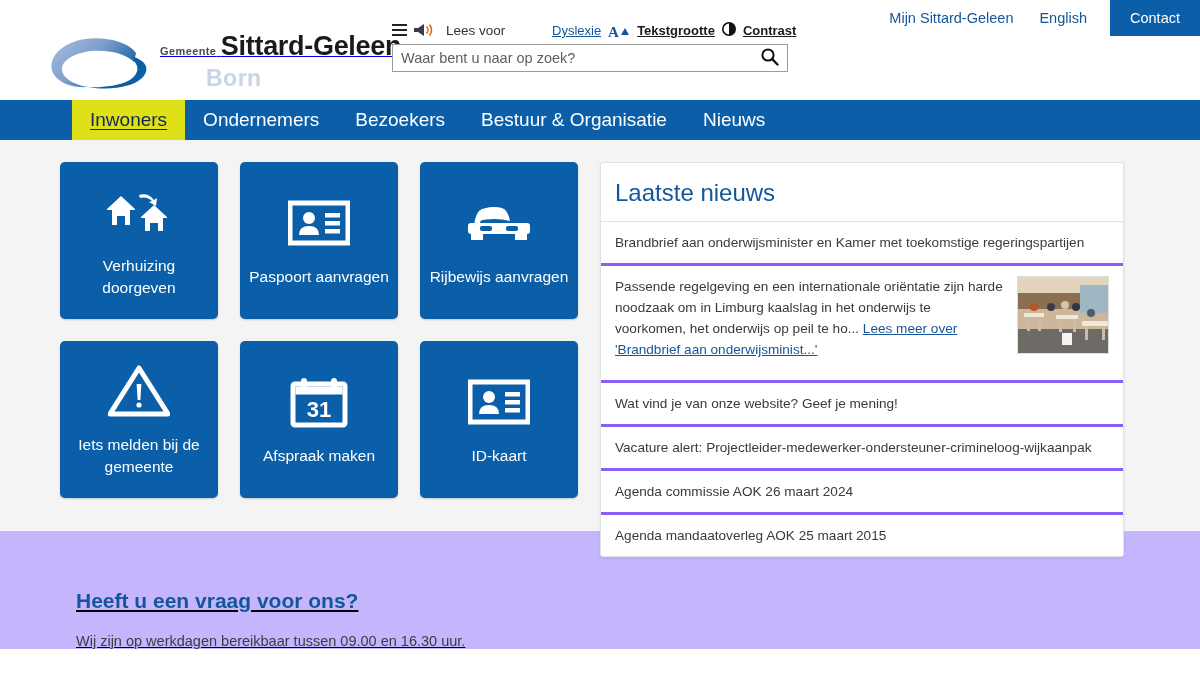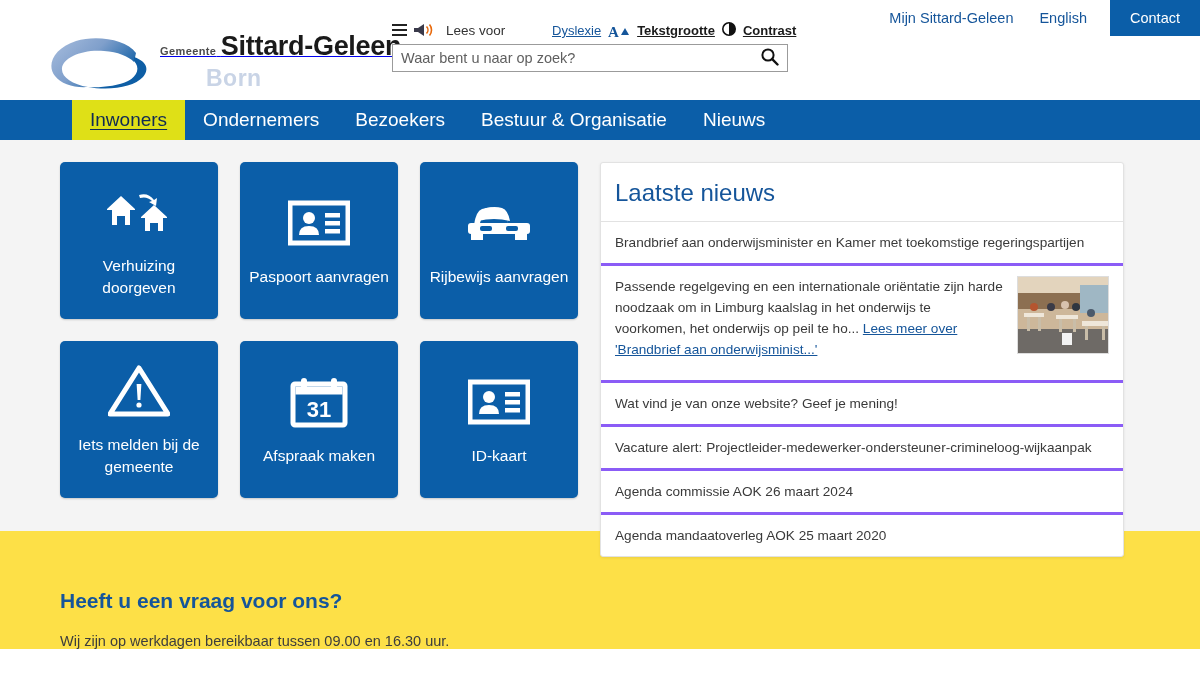--- a/index.html
+++ b/index.html
@@ -155,21 +155,21 @@
   .news-item:last-child { border-bottom: 0; }
   .news-item.featured { display: flex; gap: 12px; padding-bottom: 20px; }
   .news-feat-text { flex: 1; }
   .news-link { color: #15559a; text-decoration: underline; }
   .thumb {
     width: 92px; height: 78px; flex: none; border: 1px solid #ddd;
     overflow: hidden; background: #b89c78;
   }
 
   
-  .bottom { background: #fde047; padding: 58px 0 0 60px; }
+  .bottom { background: #c4b5fd; padding: 58px 0 0 76px; text-decoration: underline; }
   .bottom-title { font-size: 21px; color: #15559a; font-weight: 700; margin-bottom: 20px; }
   .bottom-text { font-size: 14.5px; color: #3d3d3d; }
 </style>
 </head>
 <body>
 
 <div class="header">
 
   <a class="logo-wrap" href="#">
     <span class="logo-mark">
@@ -385,21 +385,21 @@
             <circle cx="58" cy="30" r="4" fill="#2f3640"></circle>
             <circle cx="73" cy="36" r="4" fill="#4c5a6b"></circle>
             <rect x="44" y="56" width="10" height="12" fill="#f2f2f2"></rect>
           </svg>
         </span>
       </div>
 
       <a class="news-item" href="#" style="display:block;text-decoration:none">Wat vind je van onze website? Geef je mening!</a>
       <a class="news-item" href="#" style="display:block;text-decoration:none">Vacature alert: Projectleider-medewerker-ondersteuner-crimineloog-wijkaanpak</a>
       <a class="news-item" href="#" style="display:block;text-decoration:none">Agenda commissie AOK 26 maart 2024</a>
-      <a class="news-item" href="#" style="display:block;text-decoration:none">Agenda mandaatoverleg AOK 25 maart 2020</a>
+      <a class="news-item" href="#" style="display:block;text-decoration:none">Agenda mandaatoverleg AOK 25 maart 2015</a>
     </section>
 
   </div>
 </div>
 
 <div class="bottom">
   <div class="bottom-title">Heeft u een vraag voor ons?</div>
   <div class="bottom-text">Wij zijn op werkdagen bereikbaar tussen 09.00 en 16.30 uur.</div>
 </div>
 

